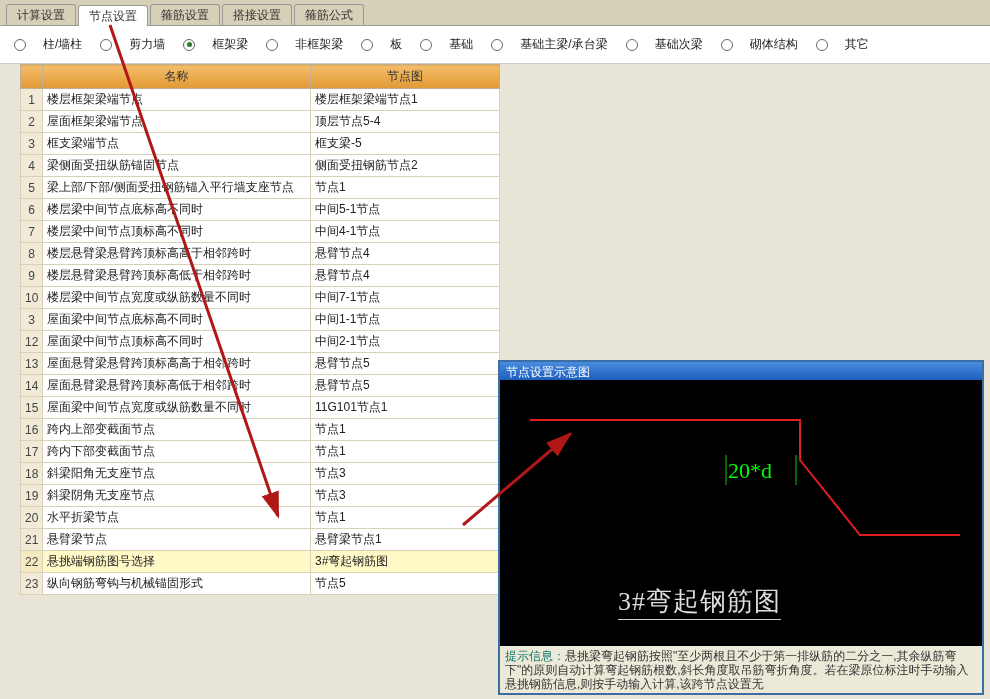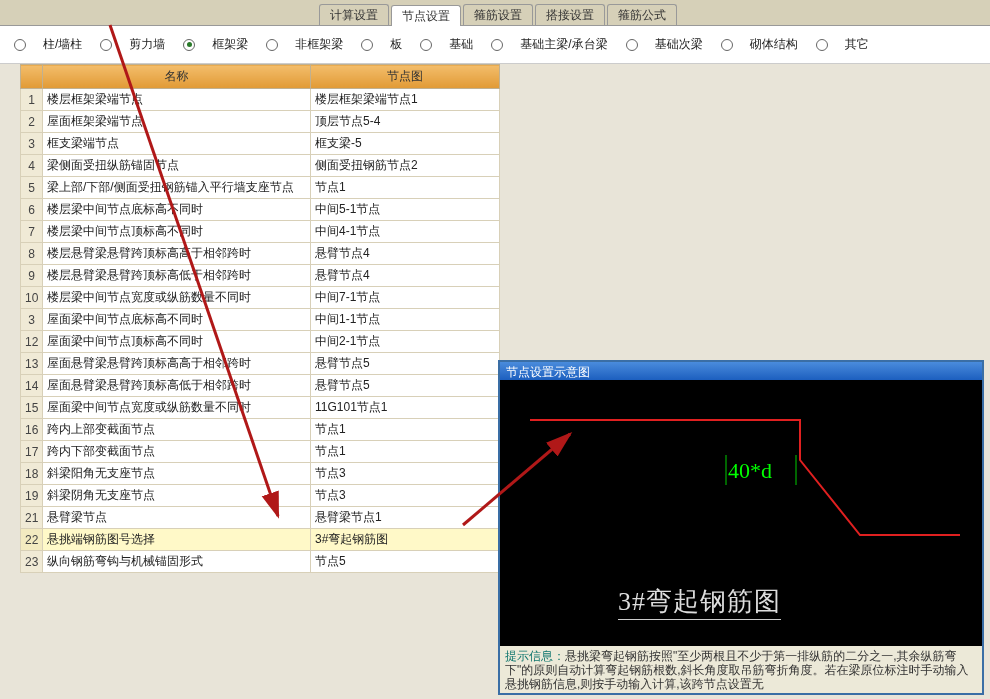--- a/index.html
+++ b/index.html
@@ -15,21 +15,20 @@
     position: relative;
   }
   .tabs {
     background: #d6d0b8;
     padding-top: 4px;
     padding-left: 6px;
     border-bottom: 1px solid #999;
     height: 26px;
     display: flex;
     gap: 2px;
-    justify-content: center;
   }
   .tab {
     padding: 3px 10px 2px;
     border: 1px solid #999;
     border-bottom: none;
     border-top-left-radius: 3px;
     border-top-right-radius: 3px;
     background: #d6d0b8;
     cursor: pointer;
     font-size: 12px;
@@ -326,20 +325,25 @@
           <td class="num">18</td>
           <td>斜梁阳角无支座节点</td>
           <td>节点3</td>
         </tr>
         <tr>
           <td class="num">19</td>
           <td>斜梁阴角无支座节点</td>
           <td>节点3</td>
         </tr>
         <tr>
+          <td class="num">20</td>
+          <td>水平折梁节点</td>
+          <td>节点1</td>
+        </tr>
+        <tr>
           <td class="num">21</td>
           <td>悬臂梁节点</td>
           <td>悬臂梁节点1</td>
         </tr>
         <tr class="sel">
           <td class="num">22</td>
           <td>悬挑端钢筋图号选择</td>
           <td>3#弯起钢筋图</td>
         </tr>
         <tr>
@@ -352,21 +356,21 @@
 </div>
 
 <div class="preview-win">
   <div class="preview-title">节点设置示意图</div>
   <div class="preview-canvas">
     <svg width="486" height="266">
       <polyline points="30,40 300,40 300,80 360,155 460,155" stroke="#e02020" stroke-width="2" fill="none"></polyline>
       <line x1="226" y1="75" x2="226" y2="105" stroke="#0c0" stroke-width="1"></line>
       <line x1="296" y1="75" x2="296" y2="105" stroke="#0c0" stroke-width="1"></line>
     </svg>
-    <div class="preview-svg-label">40*d</div>
+    <div class="preview-svg-label">20*d</div>
     <div class="preview-caption">3#弯起钢筋图</div>
   </div>
   <div class="preview-info">
     <span class="lbl">提示信息：</span><span>悬挑梁弯起钢筋按照"至少两根且不少于第一排纵筋的二分之一,其余纵筋弯下"的原则自动计算弯起钢筋根数,斜长角度取吊筋弯折角度。若在梁原位标注时手动输入悬挑钢筋信息,则按手动输入计算,该跨节点设置无</span>
   </div>
 </div>
 
 <svg class="annot">
   <defs>
     <marker id="ah" markerWidth="10" markerHeight="10" refX="8" refY="3" orient="auto">

